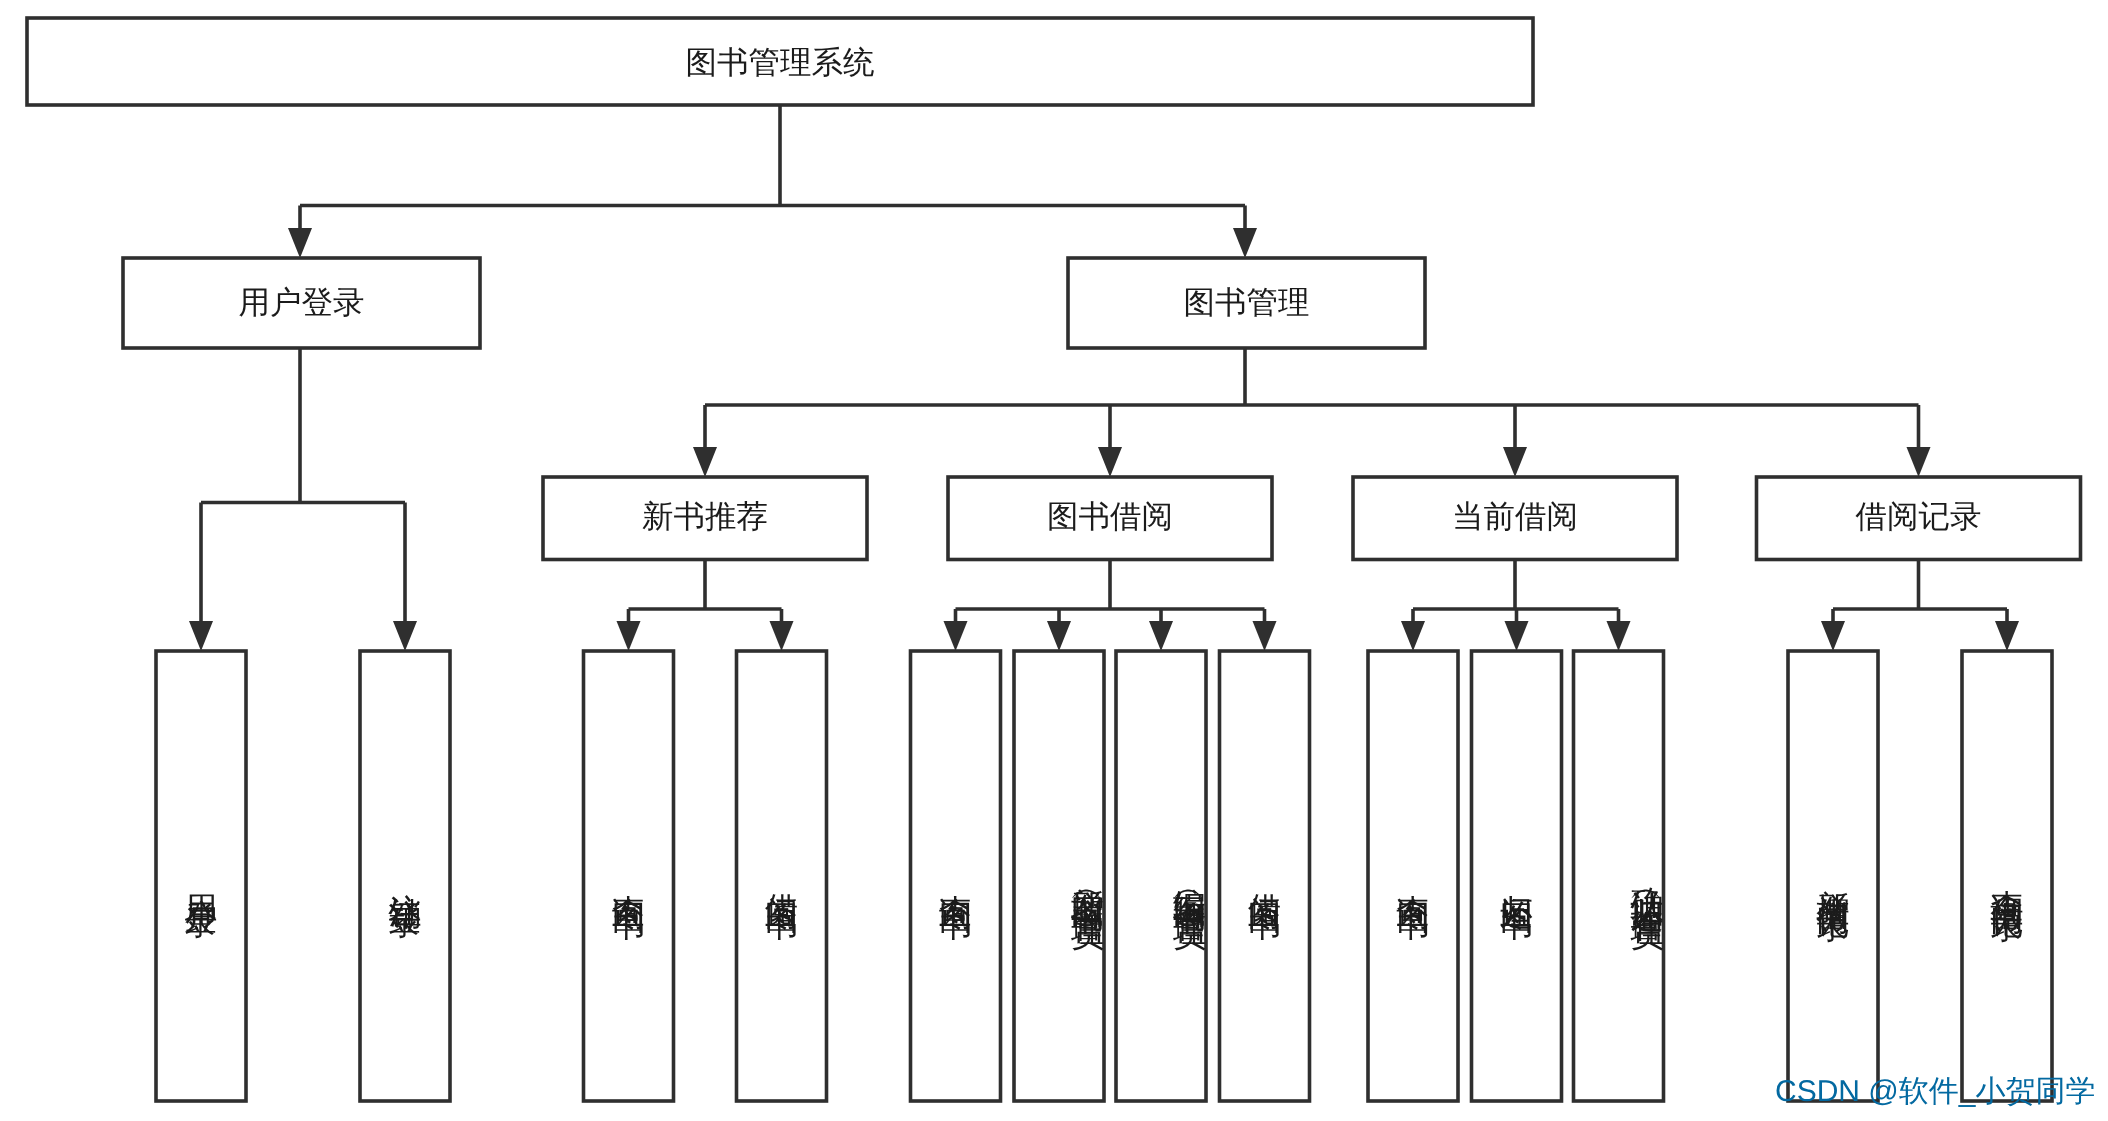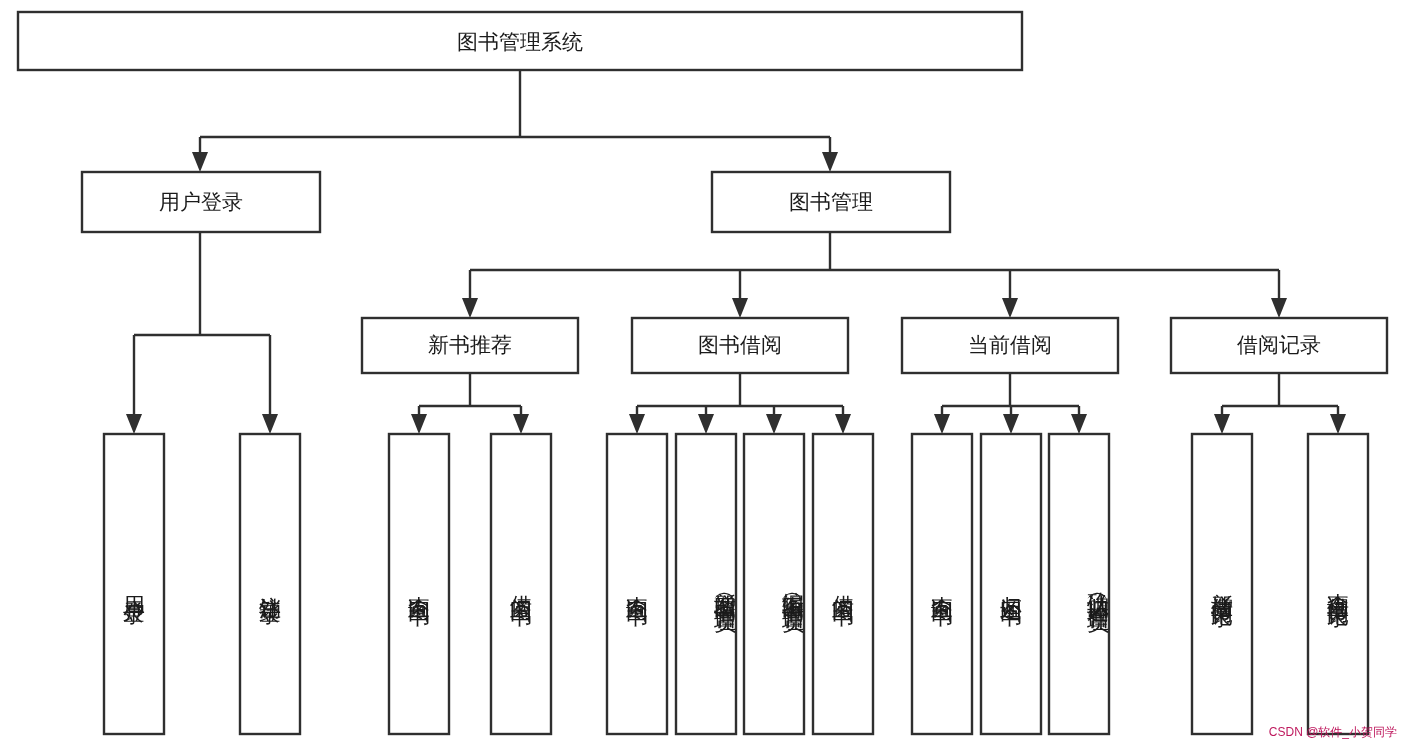--- a/index.html
+++ b/index.html
@@ -46,22 +46,22 @@
     dominant-baseline: middle;
   }
   .label-h {
     font-size: 21px;
   }
   .watermark {
     position: absolute;
     right: 8px;
     bottom: 6px;
     font-family: "Liberation Sans", "DejaVu Sans", sans-serif;
-    font-size: 12px;
-    color: #be185d;
+    font-size: 20px;
+    color: #0369a1;
     white-space: nowrap;
     user-select: none;
   }
 </style>
 </head>
 <body>
 
 <div id="diagram-root">
 
   <svg id="tree-svg" viewBox="0 0 1405 747" xmlns="http://www.w3.org/2000/svg">

